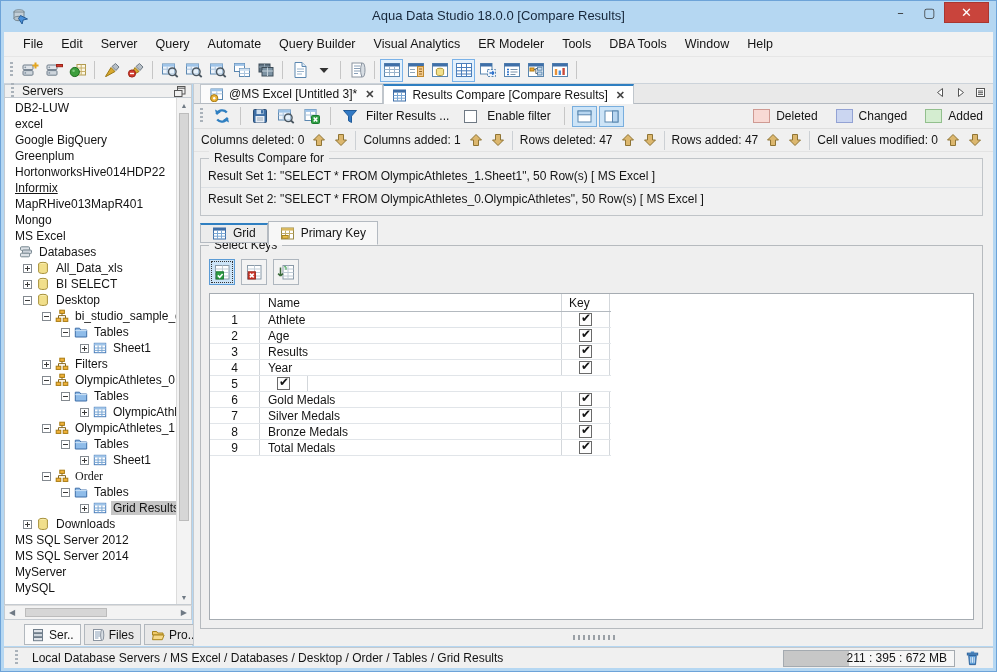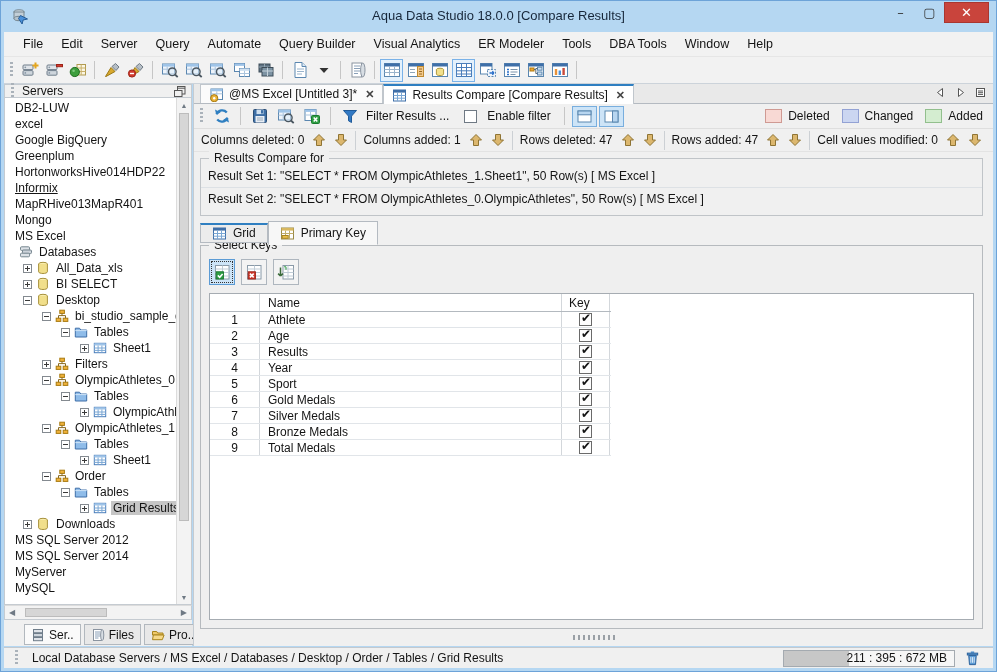--- a/index.html
+++ b/index.html
@@ -78,21 +78,21 @@
   .ctoolbar{height:25px;display:flex;align-items:center;padding:0 10px 0 5px;background:#f0f0f0;
     border-bottom:1px solid #dedede;gap:3px}
   .cbtn{width:23px;height:21px;border:1px solid transparent;background:none;display:flex;
     align-items:center;justify-content:center;flex:none}
   .cbtn svg{width:18px;height:18px}
   .toggle{width:25px;height:21px;background:#cde4f7;border:1px solid #78aede;display:flex;
     align-items:center;justify-content:center;flex:none}
   .toggle svg{width:17px;height:17px}
   .ftext{margin:0 6px 0 2px;white-space:nowrap}
   .fcb{width:13px;height:13px;border:1px solid #6f7984;background:#fff;margin:0 5px 0 6px;flex:none}
-  #legend{margin-left:auto;display:flex;align-items:center;gap:12px}
+  #legend{margin-left:auto;display:flex;align-items:center;gap:18px}
   .lg{display:flex;align-items:center;gap:6px}
   .sw{width:17px;height:14px;border:1px solid}
 
   .counts{height:23px;display:flex;align-items:center;justify-content:flex-end;background:#f0f0f0;
     border-bottom:1px solid #e3e3e3;padding-right:4px;font-size:12px}
   .cgroup{display:flex;align-items:center;gap:3px;padding:0 7px;white-space:nowrap}
   .cgroup .arr{width:14px;height:14px;margin-left:5px}
   .cgroup .arr svg{width:14px;height:14px}
   .csep{width:1px;height:19px;background:#ccd0d4}
 
@@ -586,21 +586,21 @@
             <span class="exp plus" data-name="expand-icon"></span>
             <span class="ticon" data-name="tree-table-icon">
               <svg viewBox="0 0 14 14" xmlns="http://www.w3.org/2000/svg">
                 <rect x="1.3" y="2.3" width="11.4" height="9.4" fill="#fff" stroke="#4a7ebb"></rect>
                 <rect x="1.3" y="2.3" width="11.4" height="2.2" fill="#9fc4e8"></rect>
                 <path d="M1.3 7h11.4M1.3 9.4h11.4M5.1 4.5v7.2M8.9 4.5v7.2" stroke="#7aa7d4"></path>
               </svg>
             </span>
             <span class="tlabel" data-name="tree-label">Sheet1</span>
           </div>
-          <div class="trow" data-name="tree-row-order" style="padding-left: 37px;">
+          <div class="trow" data-name="tree-row-order" style="padding-left: 37px; font-family: Liberation Serif, serif;">
             <span class="exp minus" data-name="collapse-icon"></span>
             <span class="ticon" data-name="tree-schema-icon">
               <svg viewBox="0 0 14 14" xmlns="http://www.w3.org/2000/svg">
                 <rect x="4.8" y="1.2" width="4.6" height="3.2" fill="#f0b23a" stroke="#a87a10"></rect>
                 <rect x="1.2" y="9.2" width="4.6" height="3.2" fill="#f0b23a" stroke="#a87a10"></rect>
                 <rect x="8.2" y="9.2" width="4.6" height="3.2" fill="#f0b23a" stroke="#a87a10"></rect>
                 <path d="M7 4.4v2.2M3.5 9.2V6.6h7v2.6" stroke="#8a6a20" fill="none"></path>
               </svg>
             </span>
             <span class="tlabel" data-name="tree-label">Order</span>
@@ -1002,21 +1002,20 @@
             </div>
             <div class="krow" data-name="table-row-year">
               <div class="c-num" data-name="row-number-cell">4</div>
               <div class="c-name" data-name="name-cell">Year</div>
               <div class="c-key" data-name="key-cell">
                 <span class="cb checked" data-name="key-checkbox"></span>
               </div>
             </div>
             <div class="krow" data-name="table-row-sport">
               <div class="c-num" data-name="row-number-cell">5</div>
-              <div class="c-name" data-name="name-cell">Sport</div>
               <div class="c-key" data-name="key-cell">
                 <span class="cb checked" data-name="key-checkbox"></span>
               </div>
             </div>
             <div class="krow" data-name="table-row-gold-medals">
               <div class="c-num" data-name="row-number-cell">6</div>
               <div class="c-name" data-name="name-cell">Gold Medals</div>
               <div class="c-key" data-name="key-cell">
                 <span class="cb checked" data-name="key-checkbox"></span>
               </div>

